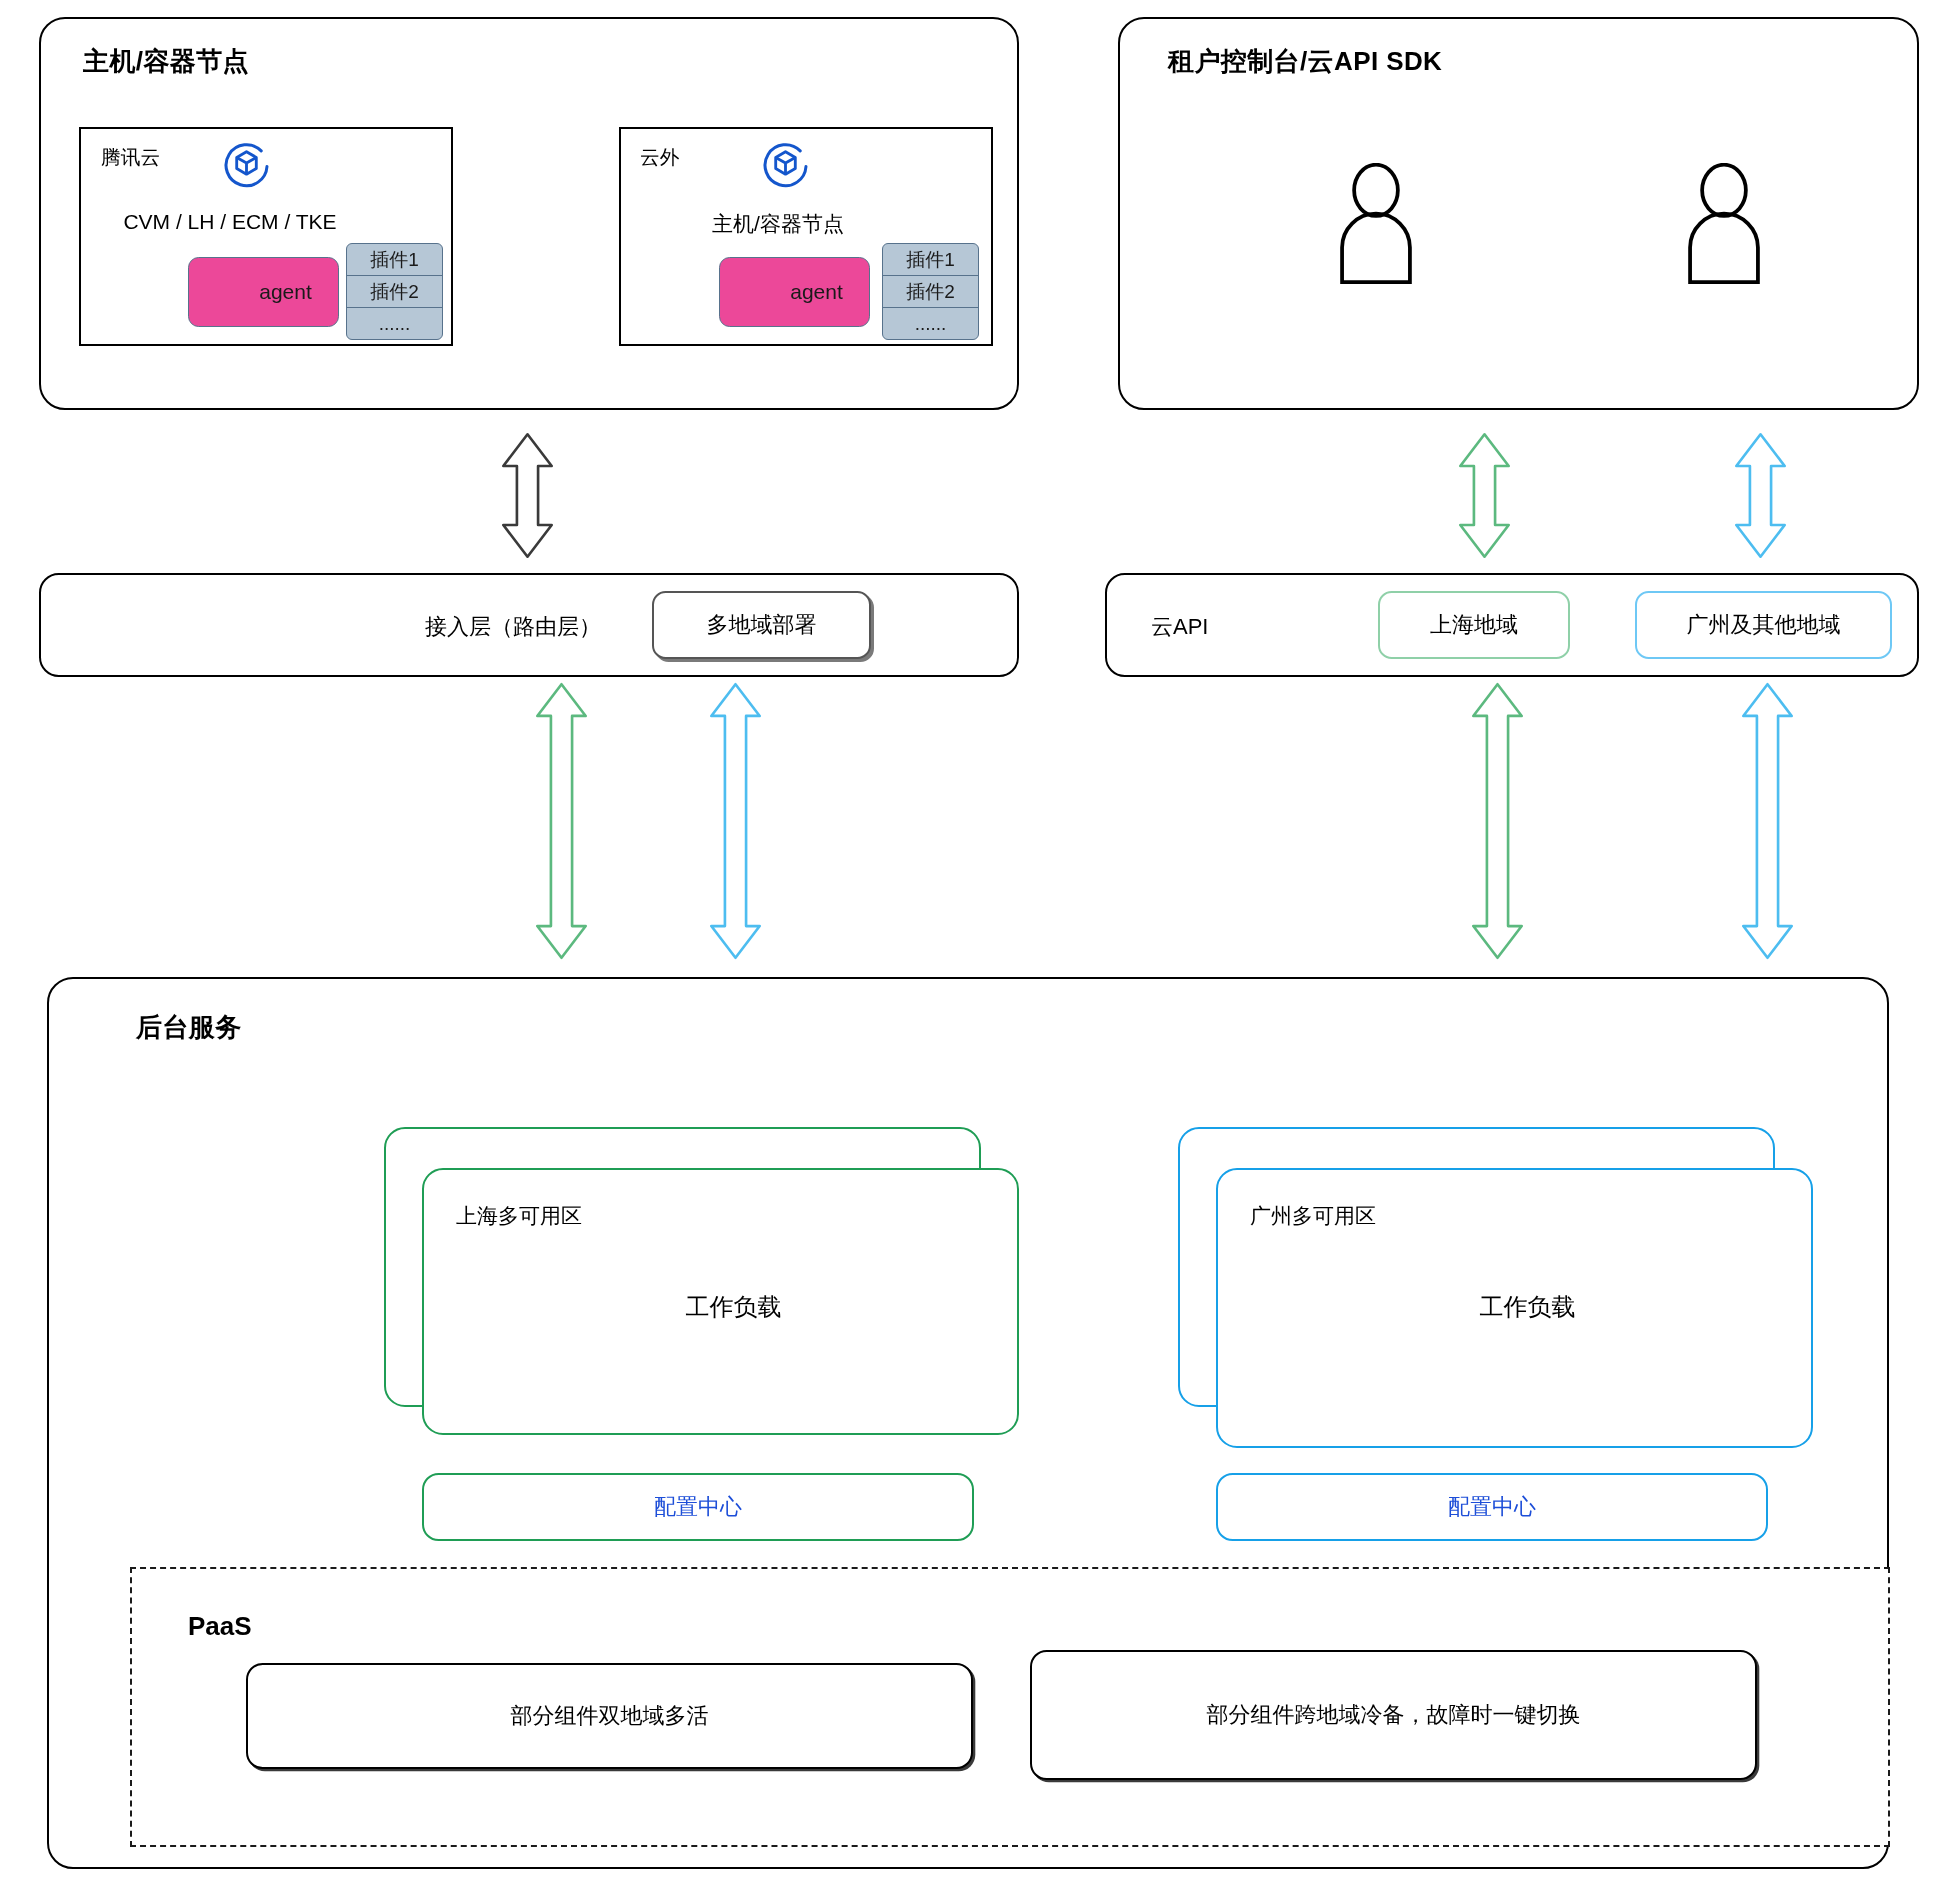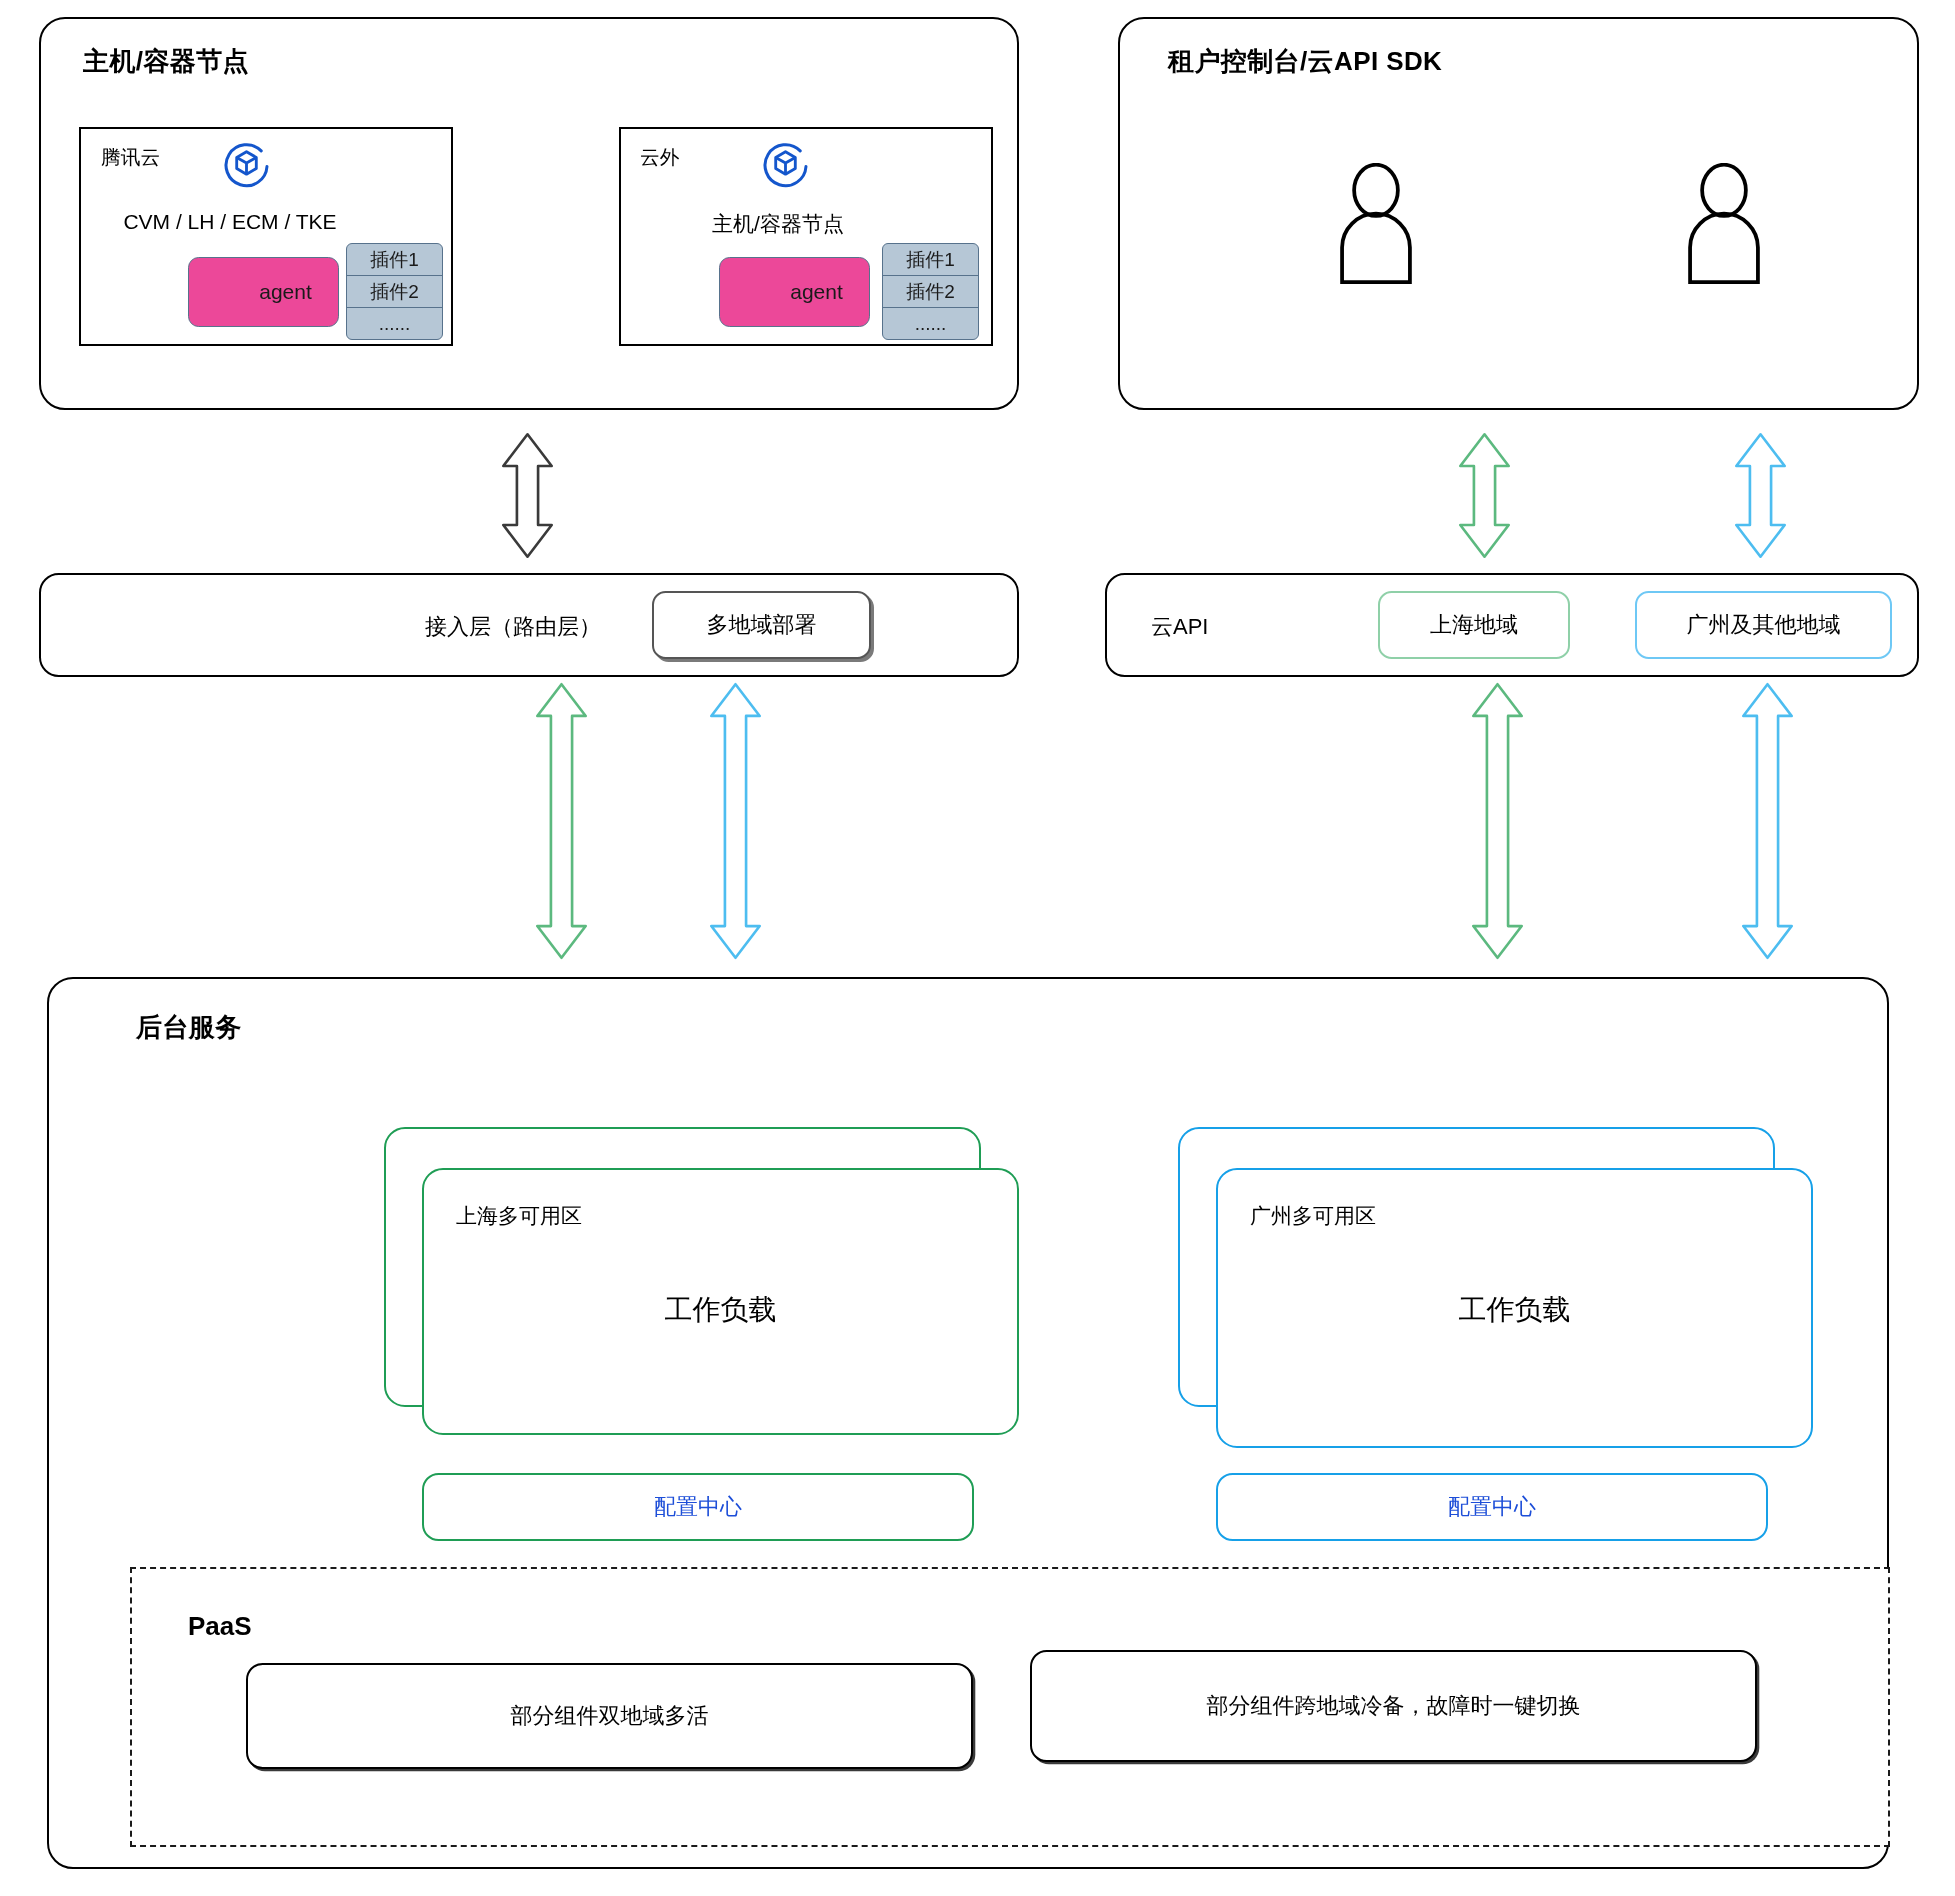--- a/index.html
+++ b/index.html
@@ -135,22 +135,23 @@
   .az-label {
     position: absolute;
     font-size: 21px;
     color: #000000;
     white-space: nowrap;
   }
   .az-workload {
     position: absolute;
     width: 100%;
     text-align: center;
-    font-size: 28px;
-    color: #000000;
+    font-size: 24px;
+    color: #000000;
+    margin-left: 13px;
   }
   .cfg-box {
     border-radius: 16.6px;
     background: #ffffff;
     display: flex;
     align-items: center;
     justify-content: center;
     font-size: 22px;
     color: #1d4ed8;
   }
@@ -309,16 +310,16 @@
   <div class="abs az-card az-blue" style="left:1216px; top:1168px; width:597px; height:280px;">
     <div class="az-label" style="left:32px; top:32px;">广州多可用区</div>
     <div class="az-workload" style="left:0; top:121px;">工作负载</div>
   </div>
   <div class="abs cfg-box cfg-blue" style="left:1216px; top:1473px; width:552px; height:68px;">配置中心</div>
 
   <div class="abs paas-panel" style="left:130px; top:1567px; width:1760px; height:280px;"></div>
   <div class="abs paas-title" style="left:188px; top:1611px;">PaaS</div>
 
   <div class="abs paas-item" style="left:246px; top:1663px; width:727px; height:106px;">部分组件双地域多活</div>
-  <div class="abs paas-item" style="left:1030px; top:1650px; width:727px; height:112px;">部分组件跨地域冷备，故障时一键切换</div>
+  <div class="abs paas-item" style="left:1030px; top:1650px; width:727px; height:130px;">部分组件跨地域冷备，故障时一键切换</div>
 
 </div>
 
 
 </body></html>

